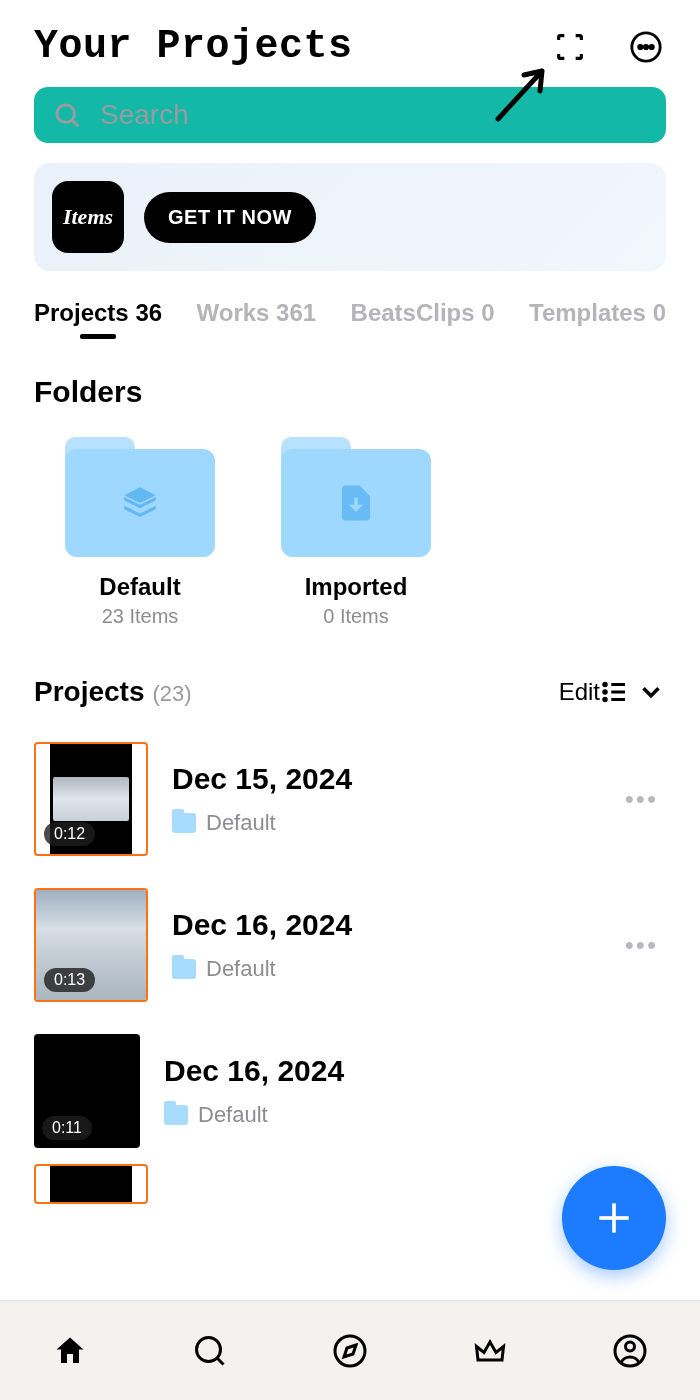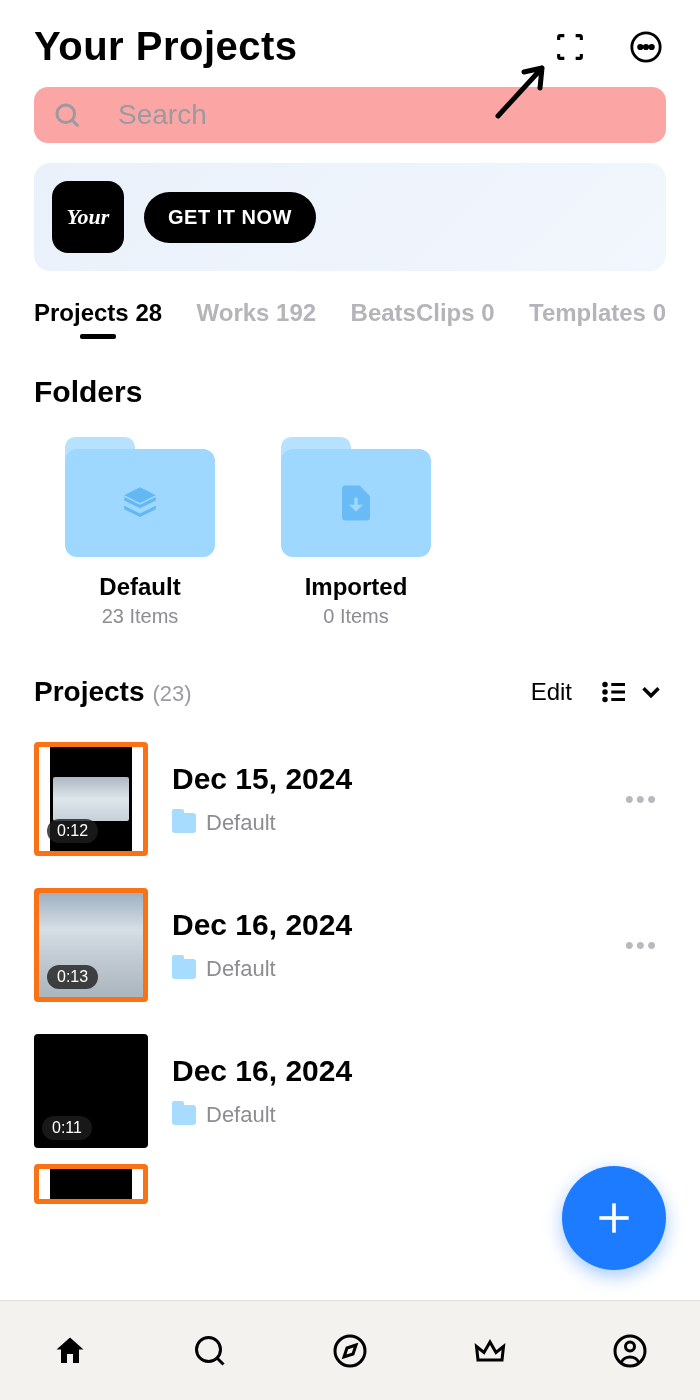--- a/index.html
+++ b/index.html
@@ -1,28 +1,28 @@
 <!DOCTYPE html>
 <html><head>
 <meta charset="utf-8">
 <style>
   * { box-sizing: border-box; margin: 0; padding: 0; }
   html, body { width: 700px; height: 1400px; font-family: -apple-system, "Helvetica Neue", Arial, sans-serif; background: #fff; color: #000; overflow: hidden; }
   .screen { width: 700px; height: 1400px; position: relative; display: flex; flex-direction: column; }
 
   
-  .header { display: flex; justify-content: space-between; padding: 24px 34px 18px 34px; }
+  .header { display: flex; align-items: center; justify-content: space-between; padding: 24px 34px 18px 34px; font-family: Liberation Mono, monospace; }
   .header h1 { font-size: 40px; font-weight: 800; letter-spacing: 0.5px; }
   .header-icons { display: flex; align-items: center; gap: 36px; position: relative; }
   .icon-btn { width: 40px; height: 40px; display: flex; align-items: center; justify-content: center; background: none; border: none; cursor: pointer; }
   .scan-icon svg, .more-icon svg { width: 34px; height: 34px; }
   .annot-arrow { position: absolute; left: -60px; top: 30px; pointer-events: none; }
 
   
-  .search-wrap { margin: 0 34px; background: #fca5a5; border-radius: 14px; display: flex; align-items: center; padding: 12px 18px; gap: 36px; }
+  .search-wrap { margin: 0 34px; background: #14b8a6; border-radius: 14px; display: flex; align-items: center; padding: 12px 18px; gap: 18px; }
   .search-wrap svg { width: 30px; height: 30px; color: #9a9aa0; }
   .search-input { border: none; background: transparent; font-size: 28px; color: #444; outline: none; flex: 1; }
   .search-input::placeholder { color: #9a9aa0; }
 
   
   .promo { margin: 20px 34px 0 34px; background: linear-gradient(135deg, #eaf1fa 0%, #f2f6fd 100%); border-radius: 16px; display: flex; align-items: center; padding: 18px; gap: 20px; }
   .promo-icon { width: 72px; height: 72px; background: #000; border-radius: 16px; display: flex; align-items: center; justify-content: center; color: #fff; font-family: cursive; font-style: italic; font-size: 22px; font-weight: 600; }
   .promo-text { flex: 1; }
   .promo-line1 { font-size: 26px; font-weight: 800; }
   .promo-line2 { font-size: 26px; font-weight: 800; color: #1d7bff; }
@@ -43,36 +43,36 @@
   .folder-body { position: absolute; top: 12px; left: 0; width: 150px; height: 108px; background: #9ed7ff; border-radius: 12px; display: flex; align-items: center; justify-content: center; }
   .folder-body svg { width: 42px; height: 42px; color: #58b3f2; opacity: 0.85; }
   .folder-name { font-size: 24px; font-weight: 600; }
   .folder-sub { font-size: 20px; color: #8c8c92; margin-top: 4px; }
 
   
   .projects-head { display: flex; align-items: center; justify-content: space-between; padding: 48px 34px 18px 34px; }
   .projects-head-left { display: flex; align-items: baseline; gap: 8px; }
   .projects-title { font-size: 28px; font-weight: 800; }
   .projects-count { font-size: 22px; color: #9b9ba0; text-align: center; }
-  .projects-head-right { display: flex; align-items: center; gap: 28px; }
+  .projects-head-right { display: flex; align-items: center; }
   .edit-link { font-size: 24px; font-weight: 500; cursor: pointer; }
   .view-toggle { display: flex; align-items: center; gap: 6px; cursor: pointer; }
   .view-toggle svg { width: 30px; height: 30px; }
 
   
   .date-sep { background: #ededef; padding: 26px 34px 20px 34px; font-size: 20px; font-weight: 600; color: #8a8a90; letter-spacing: 0.5px; }
 
   
   .project-list { flex: 1; overflow: hidden; }
   .project-item { display: flex; align-items: center; padding: 16px 34px; gap: 24px; }
-  .thumb { width: 114px; height: 114px; border: 5px solid #f97316; border-radius: 4px; position: relative; overflow: hidden; display: flex; align-items: center; justify-content: center; background: #fff; }
+  .thumb { width: 114px; height: 114px; border: 2px solid #f97316; border-radius: 4px; position: relative; overflow: hidden; display: flex; align-items: center; justify-content: center; background: #fff; }
   .thumb-inner-black { width: 82px; height: 112px; background: #000; display: flex; align-items: center; justify-content: center; }
   .thumb-img-small { width: 76px; height: 44px; background: linear-gradient(to bottom, #aeb8c0 0%, #dfe6ec 50%, #c7d0d8 100%); border-radius: 2px; }
   .thumb-img-full { width: 100%; height: 100%; background: linear-gradient(to bottom, #9fb0c2 0%, #d7dee5 35%, #c3ccd4 60%, #aab5be 100%); }
-  .thumb-black { width: 114px; height: 114px; background: #000; border-radius: 4px; position: relative; }
+  .thumb-black { width: 106px; height: 114px; background: #000; border-radius: 4px; position: relative; }
   .dur-badge { position: absolute; bottom: 8px; left: 8px; background: rgba(30,30,30,0.8); color: #fff; font-size: 16px; padding: 3px 10px; border-radius: 999px; }
   .project-info { flex: 1; }
   .project-date { font-size: 30px; font-weight: 700; margin-bottom: 14px; }
   .project-folder { display: flex; align-items: center; gap: 10px; font-size: 22px; color: #8c8c92; }
   .mini-folder { width: 24px; height: 20px; background: #a7dcff; border-radius: 3px; position: relative; }
   .mini-folder::before { content: ""; position: absolute; top: -4px; left: 0; width: 12px; height: 6px; background: #a7dcff; border-radius: 2px 2px 0 0; }
   .item-more { color: #b8b8be; font-size: 26px; letter-spacing: 2px; cursor: pointer; padding: 8px; }
   .project-item.partial { height: 40px; overflow: hidden; padding-top: 0; padding-bottom: 0; align-items: flex-start; }
   .project-item.partial .thumb { height: 40px; }
 
@@ -114,27 +114,27 @@
 
   <div class="search-wrap">
     <svg viewBox="0 0 24 24" fill="none" stroke="currentColor" stroke-width="2.4">
       <circle cx="11" cy="11" r="7"></circle>
         <path d="M21 21l-4.3-4.3"></path>
     </svg>
     <input class="search-input" placeholder="Search" style="">
   </div>
 
   <div class="promo">
-    <div class="promo-icon">Your</div>
+    <div class="promo-icon">Items</div>
     <button class="promo-cta">GET IT NOW</button>
   </div>
 
   <div class="tabs">
-    <div class="tab active">Projects 28</div>
-    <div class="tab">Works 192</div>
+    <div class="tab active">Projects 36</div>
+    <div class="tab">Works 361</div>
     <div class="tab">BeatsClips 0</div>
     <div class="tab">Templates 0</div>
   </div>
 
   <div class="section-h">Folders</div>
   <div class="folders">
     <div class="folder">
       <div class="folder-shape">
         <div class="folder-tab"></div>
         <div class="folder-body">

